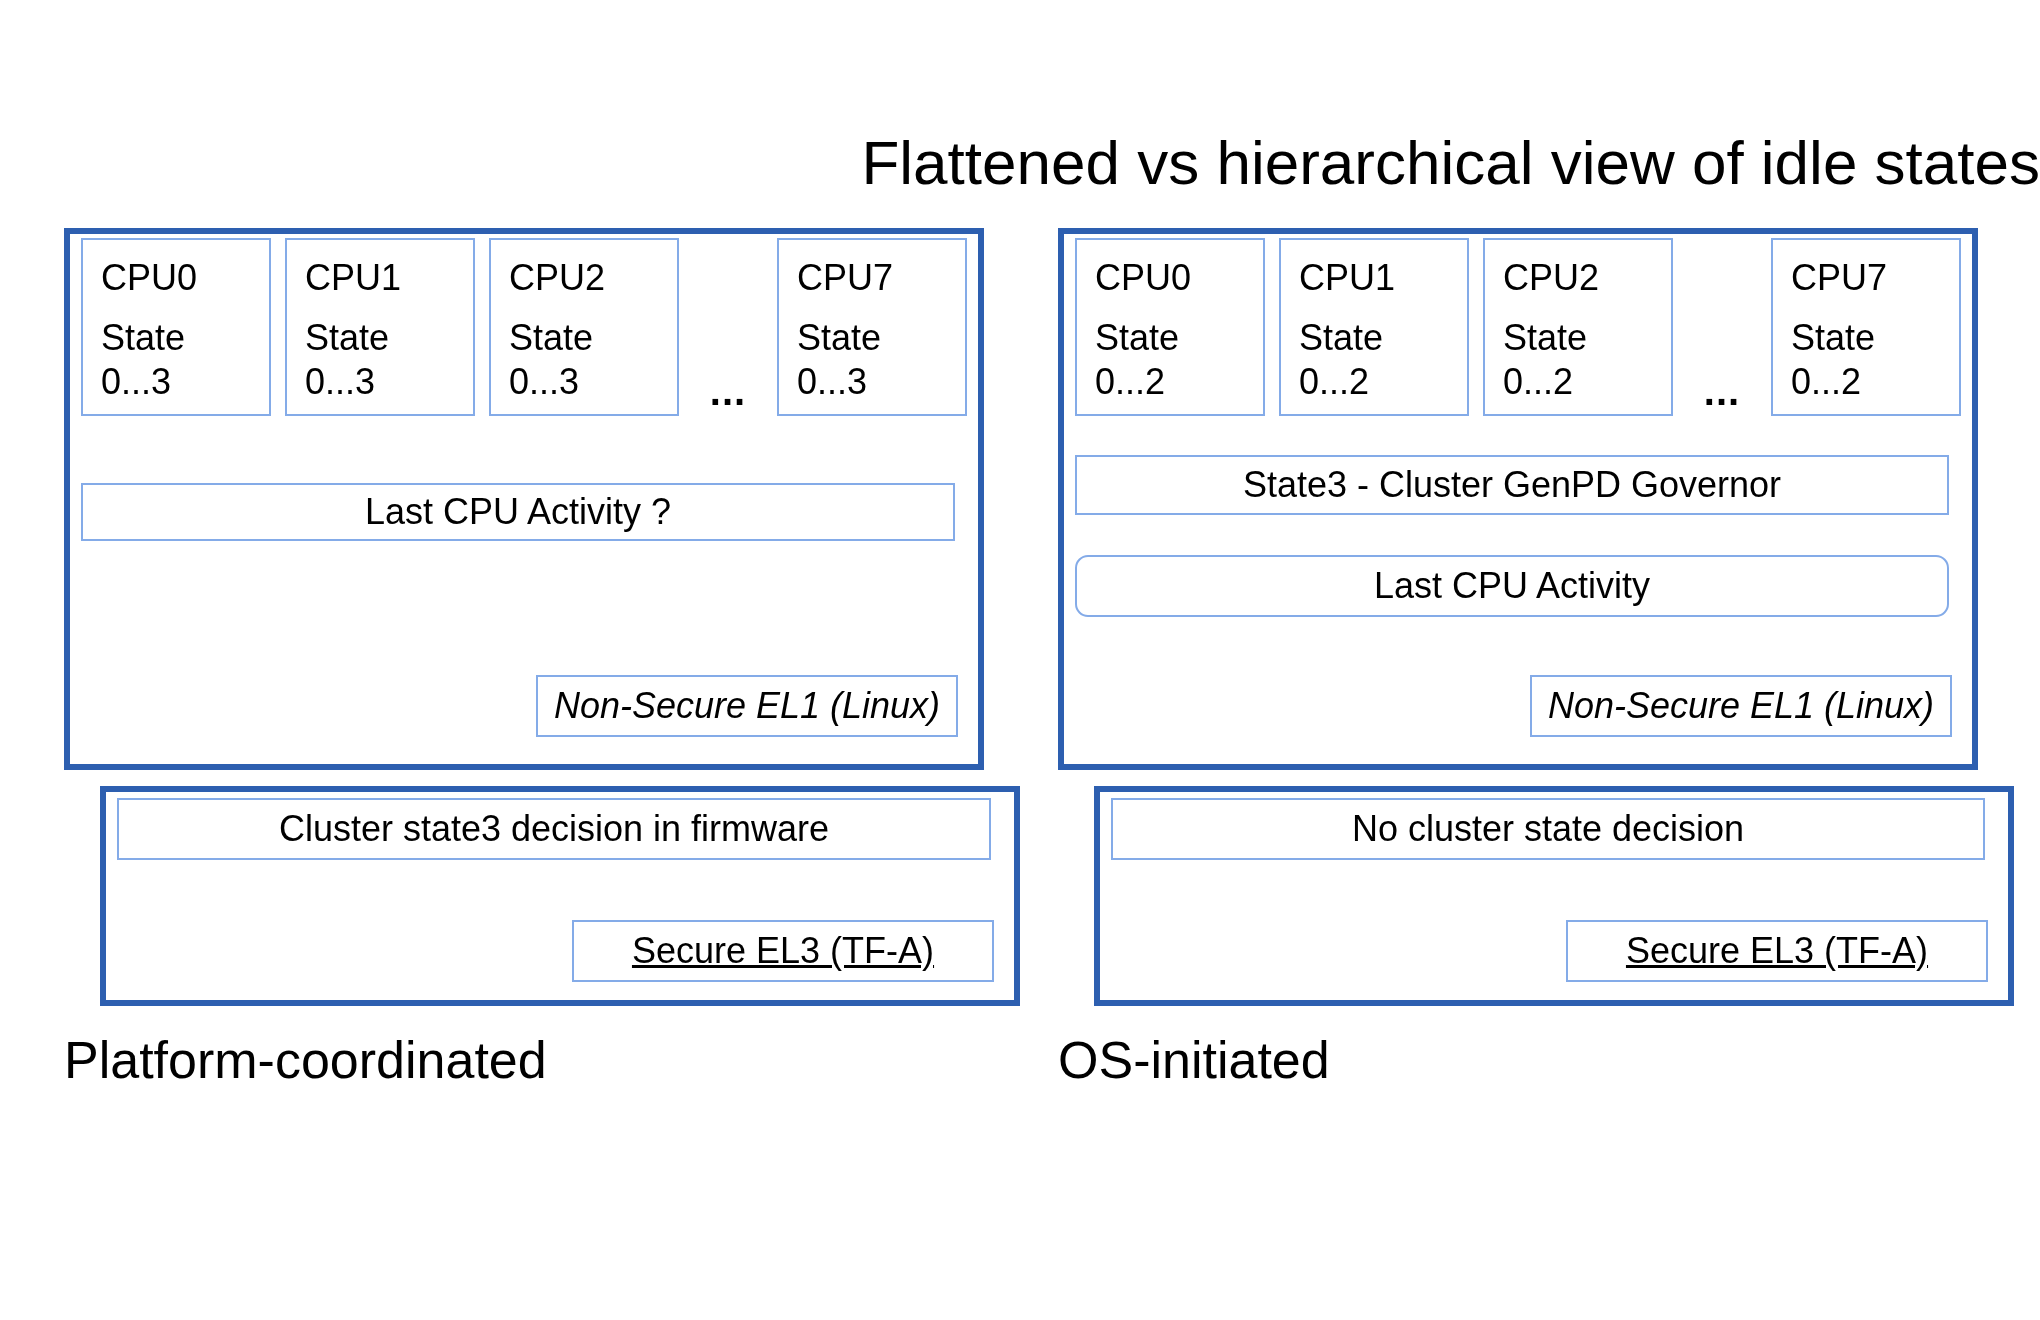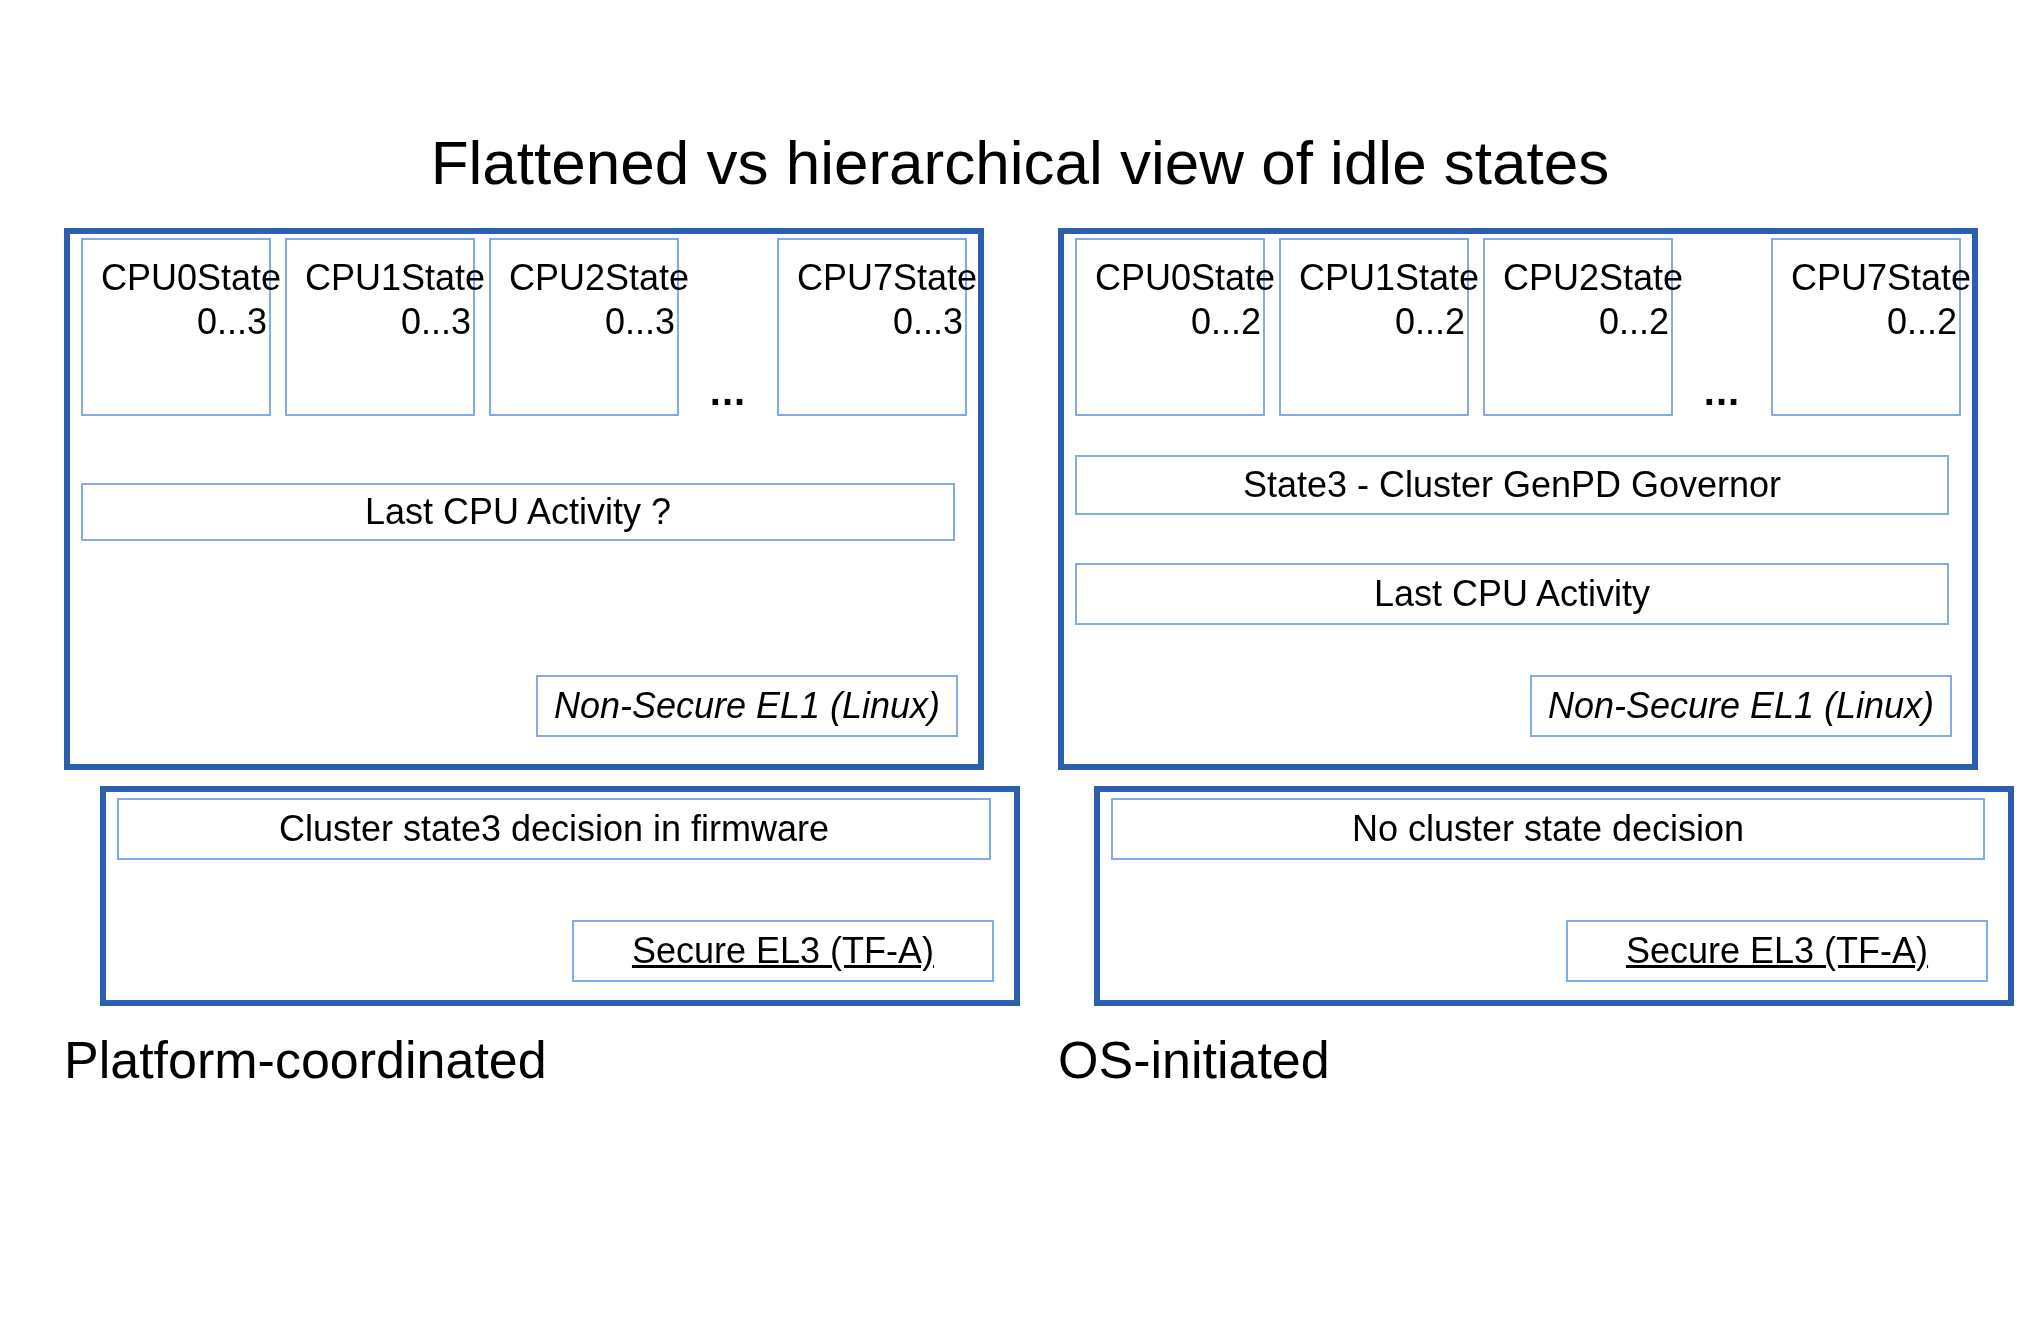--- a/index.html
+++ b/index.html
@@ -9,21 +9,21 @@
     --text:#000000;
   }
   html,body{margin:0;padding:0;background:var(--background);}
   .stage{
     position:relative;width:2040px;height:1320px;overflow:hidden;
     background:var(--background);color:var(--text);
     font-family:"Liberation Sans",sans-serif;
   }
   .title{
     position:absolute;top:130px;left:0;width:100%;
-    text-align:center;font-size:62px;line-height:1.05;font-weight:400;
+    text-align:right;font-size:62px;line-height:1.05;font-weight:400;
     white-space:nowrap;
   }
   .diagram{position:absolute;top:228px;width:920px;height:880px;}
   .diagram.d0{left:64px;}
   .diagram.d1{left:1058px;}
   .kernel-panel{
     position:absolute;top:0;left:0;width:920px;height:542px;
     border:6px solid var(--outer-border);box-sizing:border-box;background:var(--background);
   }
   .firmware-panel{
@@ -31,37 +31,37 @@
     border:6px solid var(--outer-border);box-sizing:border-box;background:var(--background);margin-left:36px;
   }
   .cpu-row{
     position:absolute;left:11px;right:11px;top:4px;height:178px;
     display:flex;gap:14px;
   }
   .cpu-box{
     width:190px;height:178px;flex:0 0 190px;
     border:2px solid var(--inner-border);box-sizing:border-box;
     padding:16px 8px 10px 18px;
-    display:flex;flex-direction:row;justify-content:space-between;
+    display:flex;flex-direction:column;justify-content:space-between;
     font-size:36px;line-height:1.2;background:var(--background);
   }
   .cpu-state{line-height:1.22;}
   .dots{
     flex:1 1 auto;display:flex;align-items:flex-end;justify-content:center;
     font-size:40px;font-weight:700;padding-bottom:2px;letter-spacing:1px;
   }
   .bar{
     position:absolute;left:11px;width:874px;
     border:2px solid var(--inner-border);box-sizing:border-box;
     display:flex;align-items:center;justify-content:center;
     font-size:36px;background:var(--background);white-space:nowrap;
   }
   .bar-activity-left{top:249px;height:58px;}
   .bar-governor{top:221px;height:60px;}
-  .bar-activity-right{top:329px;height:62px;}
+  .bar-activity-right{top:321px;height:62px;border-radius:13px;}
   .bar-decision{top:6px;height:62px;}
   .side-box{
     position:absolute;left:466px;width:422px;height:62px;
     border:2px solid var(--inner-border);box-sizing:border-box;
     display:flex;align-items:center;justify-content:center;
     font-size:36px;background:var(--background);white-space:nowrap;
   }
   .el1{top:441px;font-style:italic;}
   .el3{top:128px;text-decoration:underline;}
   .caption{

